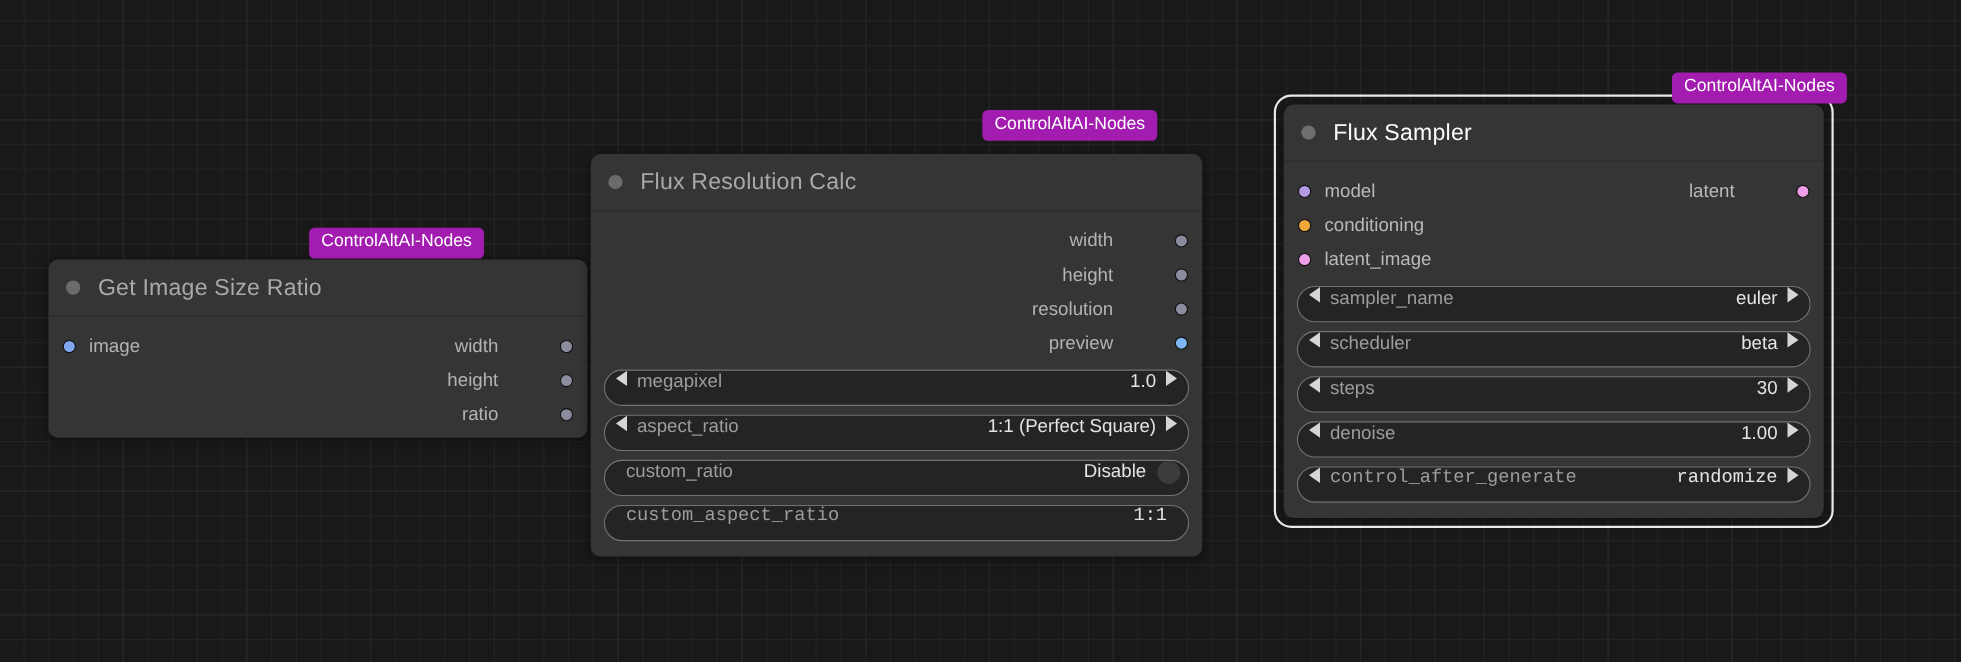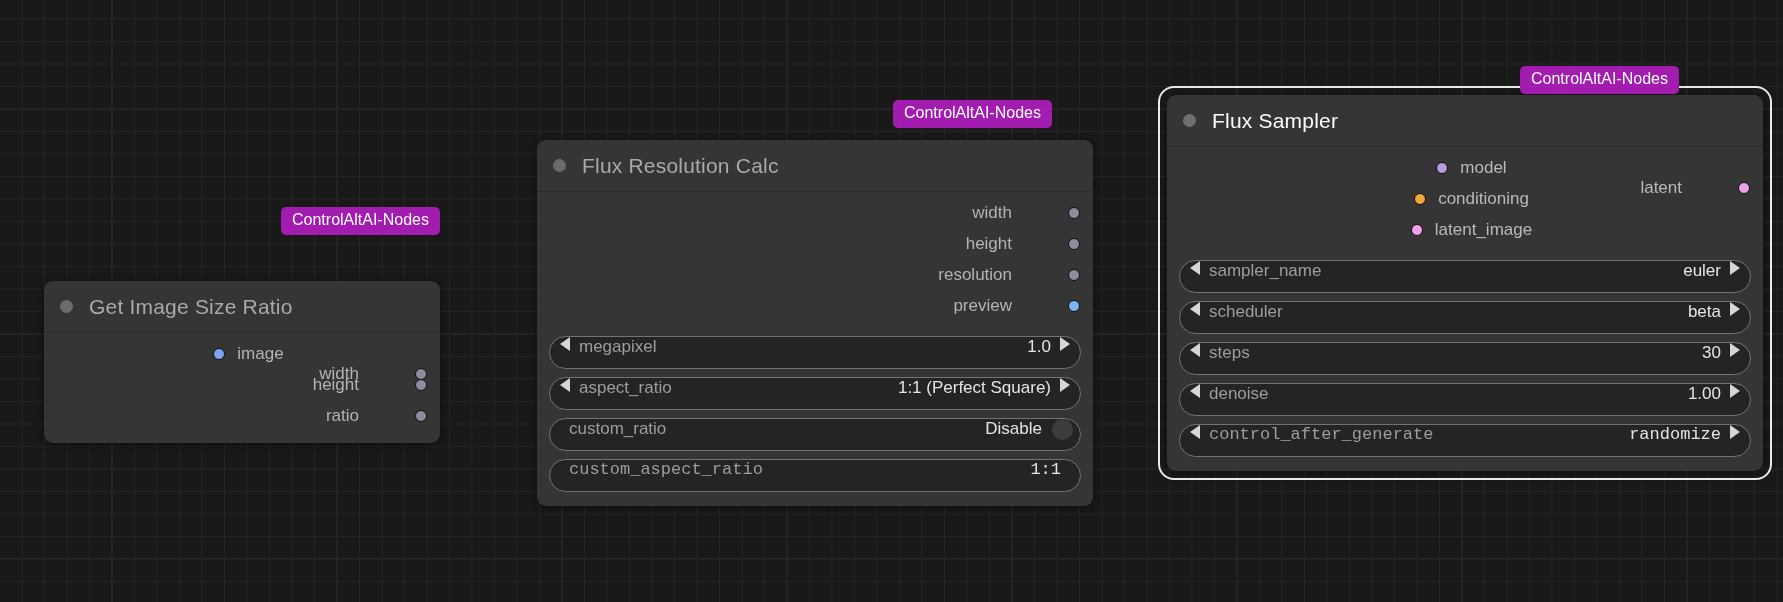--- a/index.html
+++ b/index.html
@@ -90,21 +90,20 @@
   
   .ports {
     position: relative;
     padding: 11px 0 6px;
   }
   .port-row {
     position: relative;
     height: 31px;
     display: flex;
     align-items: center;
-    flex-direction: column;
   }
   .port-in {
     display: flex;
     align-items: center;
     padding-left: 13px;
   }
   .port-out {
     margin-left: auto;
     display: flex;
     align-items: center;
@@ -170,23 +169,23 @@
     width: 21px;
     height: 21px;
     border-radius: 50%;
     background: #3c3c3c;
     flex: none;
     margin-left: 10px;
     margin-right: -3px;
   }
 
   
-  #node-get-image-size-ratio { left: 44px;   top: 236px; width: 396px; margin-top: 45px; }
+  #node-get-image-size-ratio { left: 44px;   top: 236px; width: 490px; }
   #node-flux-resolution-calc { left: 537px;  top: 140px; width: 556px; }
-  #node-flux-sampler         { left: 1167px; top: 95px;  width: 596px; }
+  #node-flux-sampler         { left: 1167px; top: 95px;  width: 491px; }
 
   #badge-get-image-size-ratio { left: 281px;  top: 207px; }
   #badge-flux-resolution-calc { left: 893px;  top: 100px; }
   #badge-flux-sampler         { left: 1520px; top: 66px;  }
 </style>
 </head>
 <body>
 
 <div id="canvas"></div>
 

